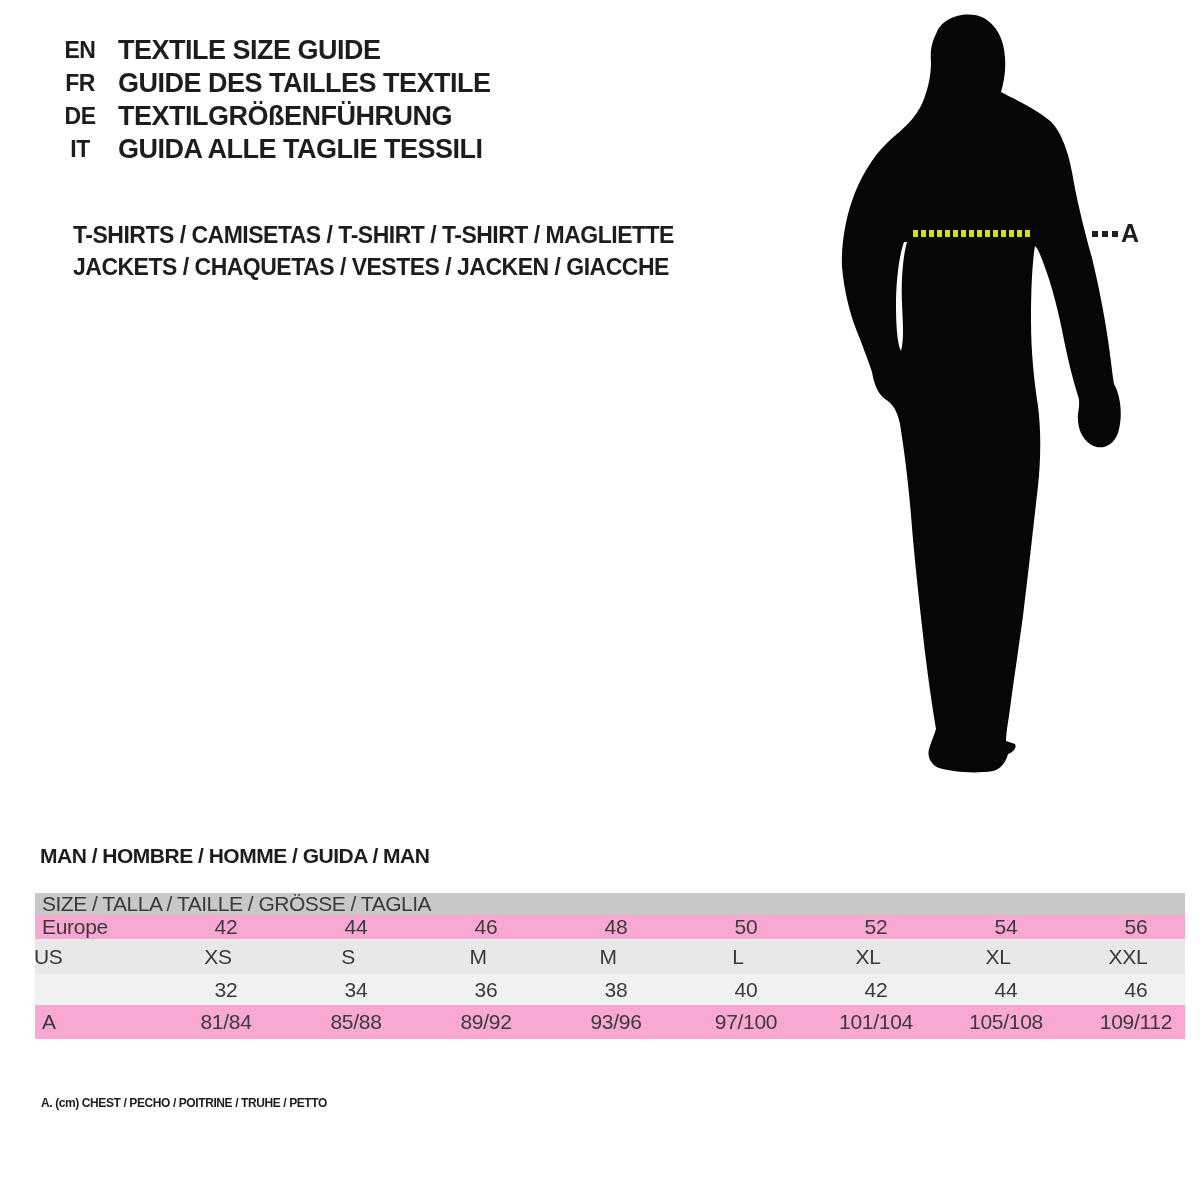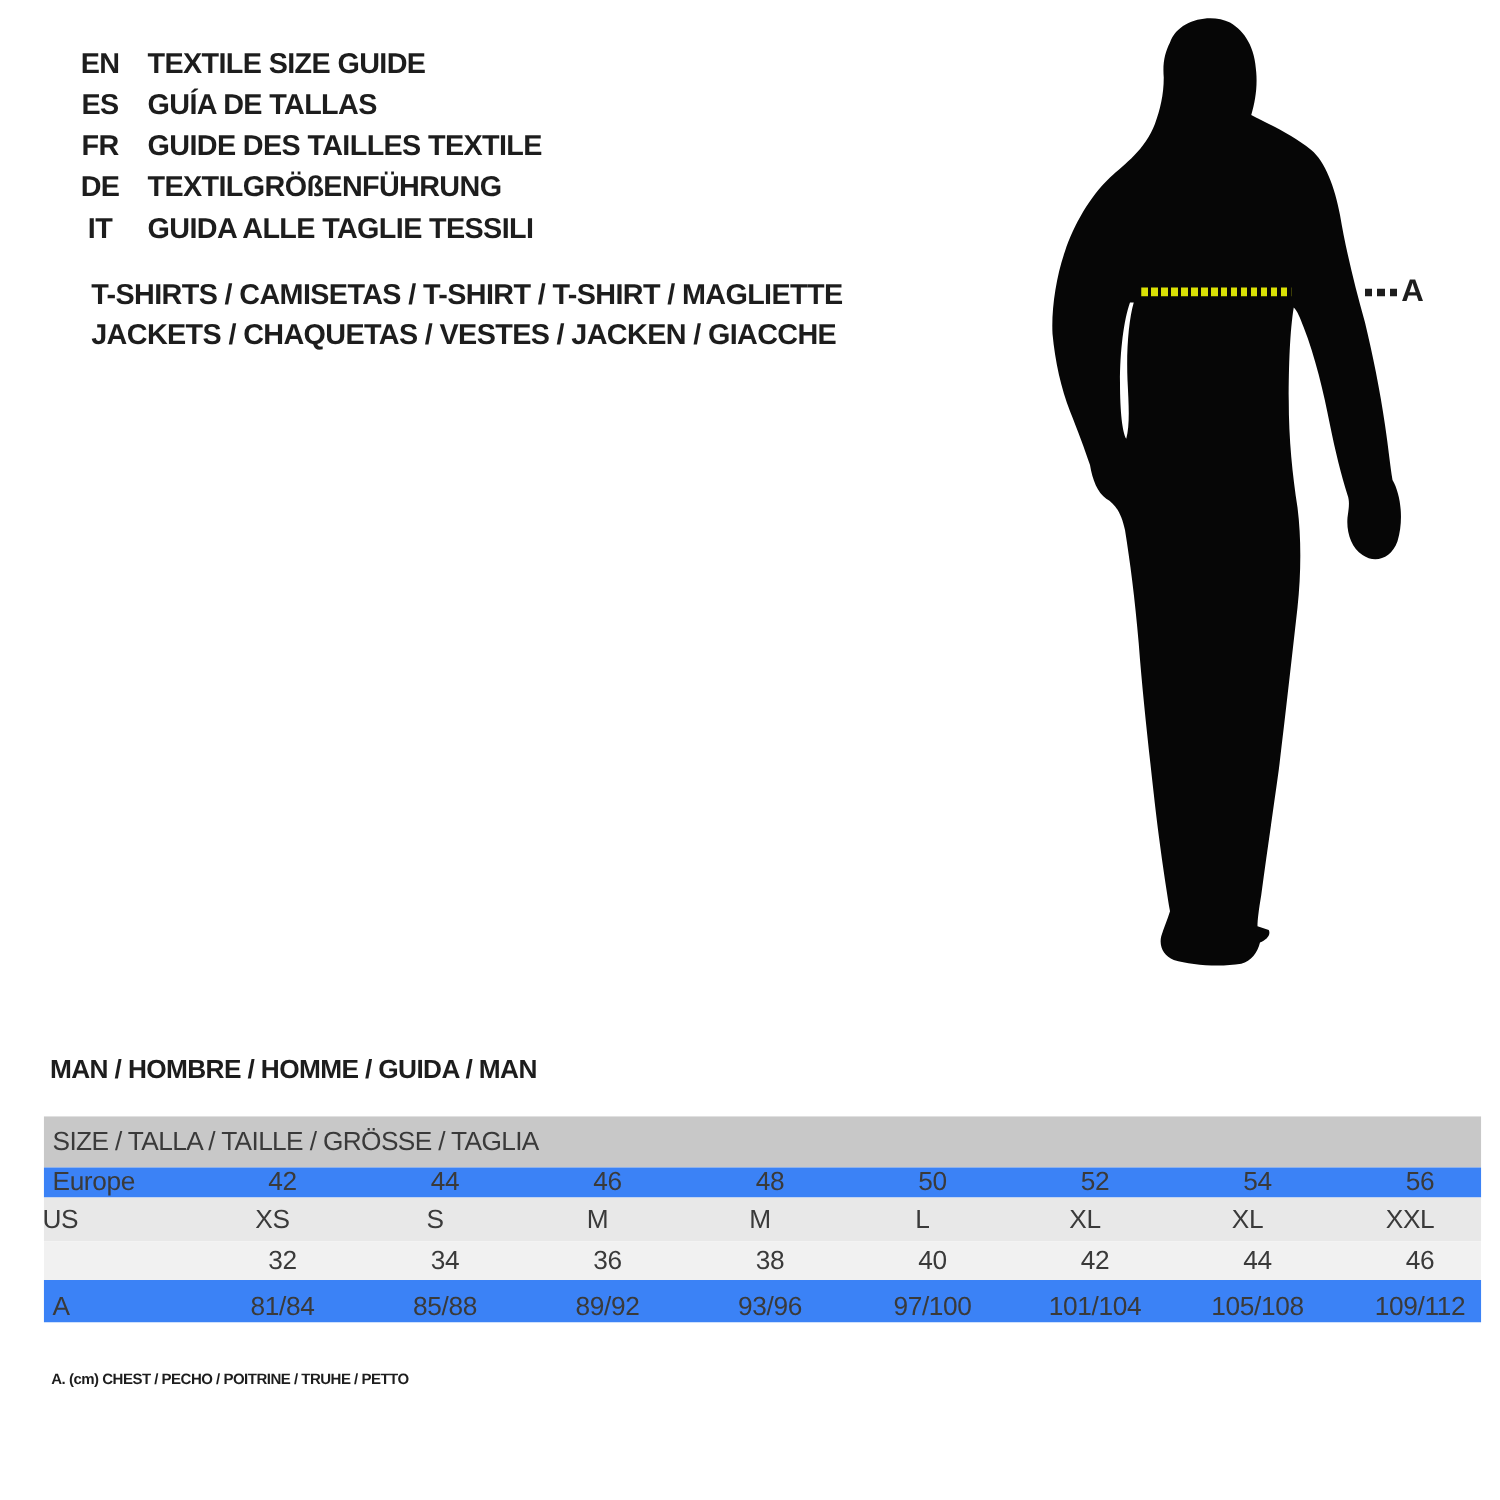--- a/index.html
+++ b/index.html
@@ -13,68 +13,64 @@
   }
   html,body{margin:0;padding:0;}
   body{
     width:1200px;height:1200px;background:#ffffff;overflow:hidden;position:relative;
     font-family:"Liberation Sans", sans-serif;color:var(--ink);
   }
   
   .lang-block{position:absolute;left:42px;top:34px;}
   .lang-row{display:flex;height:33px;align-items:center;text-align:center;}
   .lang-code{width:76px;font-size:23px;font-weight:700;letter-spacing:-0.5px;}
-  .lang-label{font-size:23px;font-weight:700;letter-spacing:-0.5px;white-space:nowrap;}
+  .lang-label{font-size:27px;font-weight:700;letter-spacing:-0.5px;white-space:nowrap;}
   
   .product-block{position:absolute;left:33px;top:219px;}
   .product-line{height:32px;line-height:32px;font-size:23px;font-weight:700;letter-spacing:-0.5px;white-space:nowrap;margin-left:40px;}
   
   .figure-area{position:absolute;left:820px;top:0;width:380px;height:800px;}
   .figure-area svg{position:absolute;left:0;top:0;}
   .chest-line{
     position:absolute;left:93px;top:230px;width:120px;height:7px;
     background:repeating-linear-gradient(90deg,var(--accent) 0 5px,transparent 5px 8px);
   }
   .pointer-dashes{
     position:absolute;left:272px;top:231px;width:27px;height:6px;
     background:repeating-linear-gradient(90deg,var(--ink) 0 6px,transparent 6px 10px);
   }
   .measure-label{position:absolute;left:301px;top:219px;font-size:25px;font-weight:700;}
   
   .section-heading{position:absolute;left:40px;top:844px;font-size:21px;font-weight:700;letter-spacing:-0.5px;}
   
   .size-table{position:absolute;left:35px;top:893px;width:1150px;overflow:hidden;}
   .t-header{
-    height:41px;display:flex;align-items:center;background:var(--hdr-bg);
+    height:22px;display:flex;align-items:center;background:var(--hdr-bg);
     font-size:21px;color:var(--table-ink);padding-left:7px;letter-spacing:-0.5px;
   }
   .t-row{display:flex;align-items:center;color:var(--table-ink);font-size:21px;letter-spacing:-0.3px;}
-  .t-row.white{background:#3b82f6;align-items:flex-end;}
+  .t-row.white{background:#f9a8d4;}
   .t-row.gray1{background:var(--gray1);justify-content:center;}
   .t-row.gray2{background:var(--gray2);}
   .t-row:nth-child(2){height:35px;}
   .t-row:nth-child(3){height:31px;}
   .t-row:nth-child(4){height:34px;}
   .t-row:nth-child(5){height:37px;}
   .t-label{flex:0 0 126px;padding-left:7px;box-sizing:border-box;}
   .t-cell{flex:0 0 130px;text-align:center;}
   
   .footnote{position:absolute;left:41px;top:1096px;font-size:12px;font-weight:700;letter-spacing:-0.4px;}
 </style>
 </head>
 <body>
 
 <div class="lang-block">
     <div class="lang-row">
       <span class="lang-code">EN</span>
       <span class="lang-label">TEXTILE SIZE GUIDE</span>
-    </div>
-    <div class="lang-row">
-      <span class="lang-code">ES</span>
-      <span class="lang-label">GUÍA DE TALLAS</span>
     </div>
     <div class="lang-row">
       <span class="lang-code">FR</span>
       <span class="lang-label">GUIDE DES TAILLES TEXTILE</span>
     </div>
     <div class="lang-row">
       <span class="lang-code">DE</span>
       <span class="lang-label">TEXTILGRÖßENFÜHRUNG</span>
     </div>
     <div class="lang-row">

